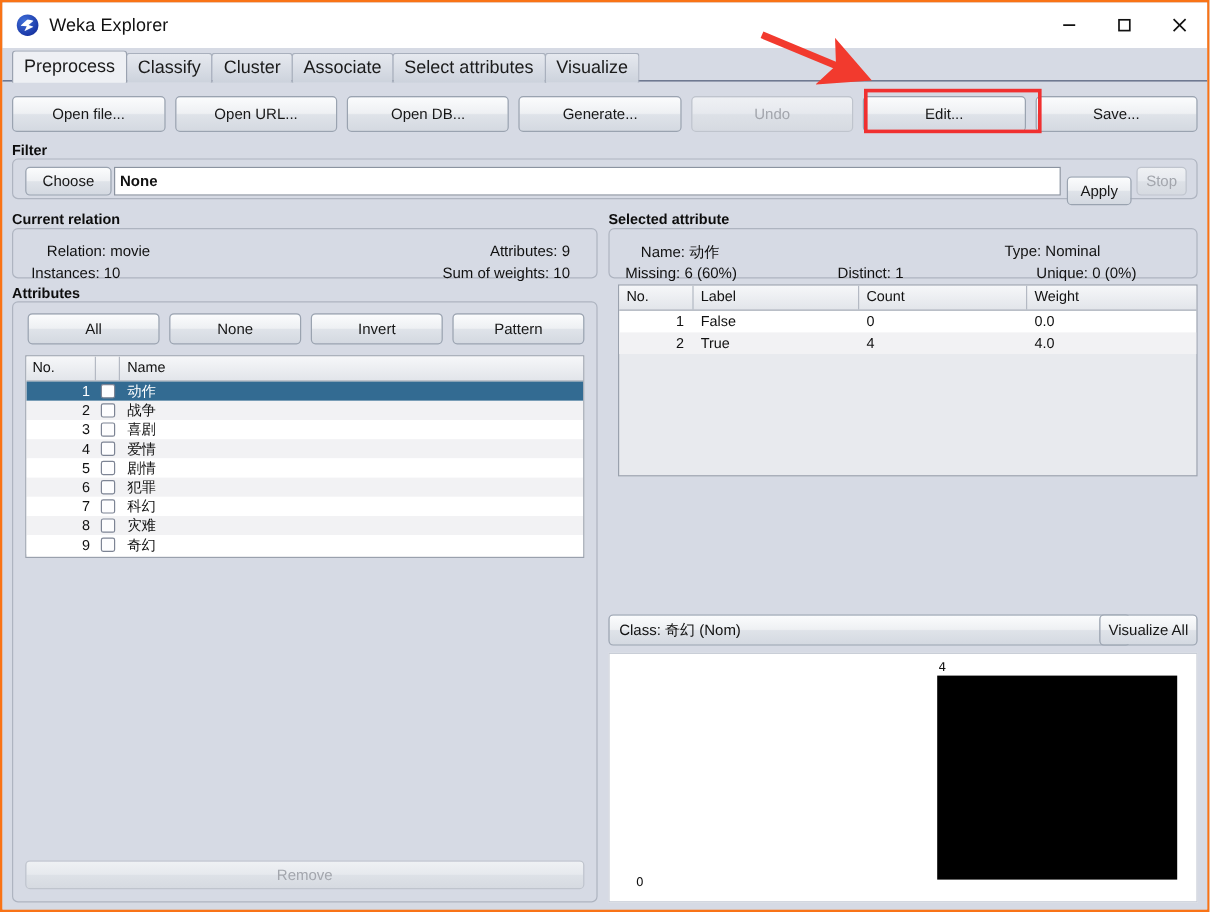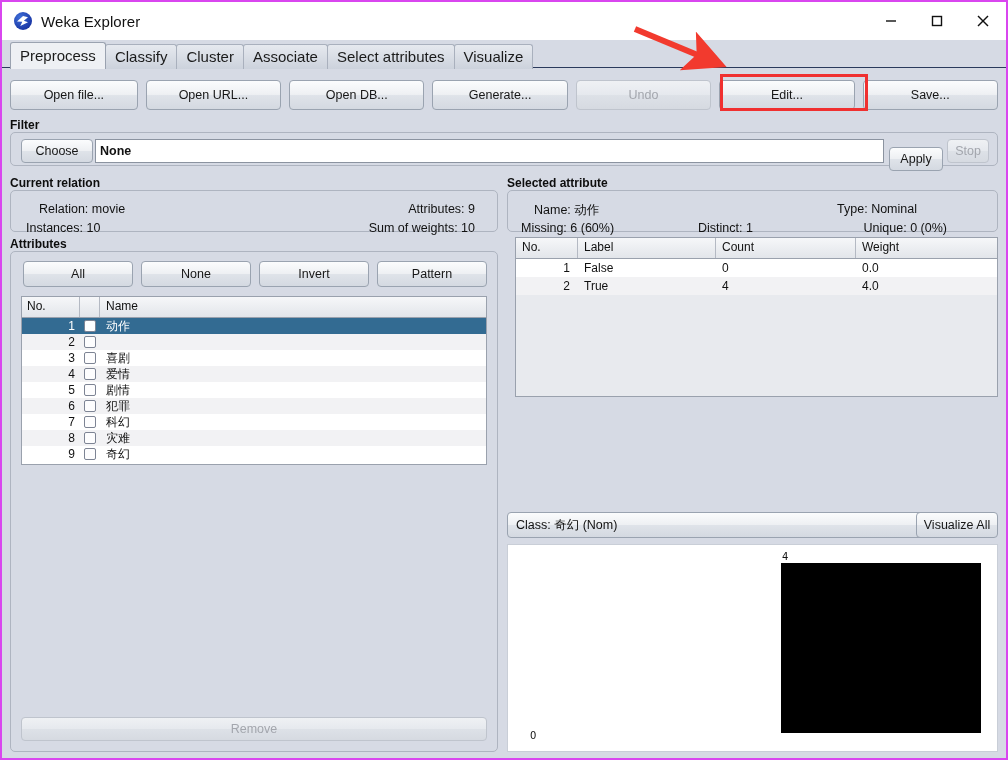--- a/index.html
+++ b/index.html
@@ -8,21 +8,21 @@
     font-family:"Liberation Sans", sans-serif;
     font-size:12px;
     background:#ffffff;
     overflow:hidden;
     -webkit-font-smoothing:none;
   }
   #app {
     position:relative;
     width:1008px; height:760px;
     box-sizing:border-box;
-    border:2px solid #d946ef;
+    border:2px solid #f97316;
     background:#d6dae4;
     overflow:hidden;
   }
 
   
   .titlebar {
     position:absolute; left:0; top:0; width:1004px; height:38px;
     background:#ffffff;
     display:flex; align-items:center;
   }
@@ -365,20 +365,21 @@
                 <div class="c-ck">
                   <span class="cbox"></span>
                 </div>
                 <div class="c-nm">动作</div>
               </div>
               <div class="at-row">
                 <div class="c-no">2</div>
                 <div class="c-ck">
                   <span class="cbox"></span>
                 </div>
+                <div class="c-nm">战争</div>
               </div>
               <div class="at-row">
                 <div class="c-no">3</div>
                 <div class="c-ck">
                   <span class="cbox"></span>
                 </div>
                 <div class="c-nm">喜剧</div>
               </div>
               <div class="at-row">
                 <div class="c-no">4</div>

